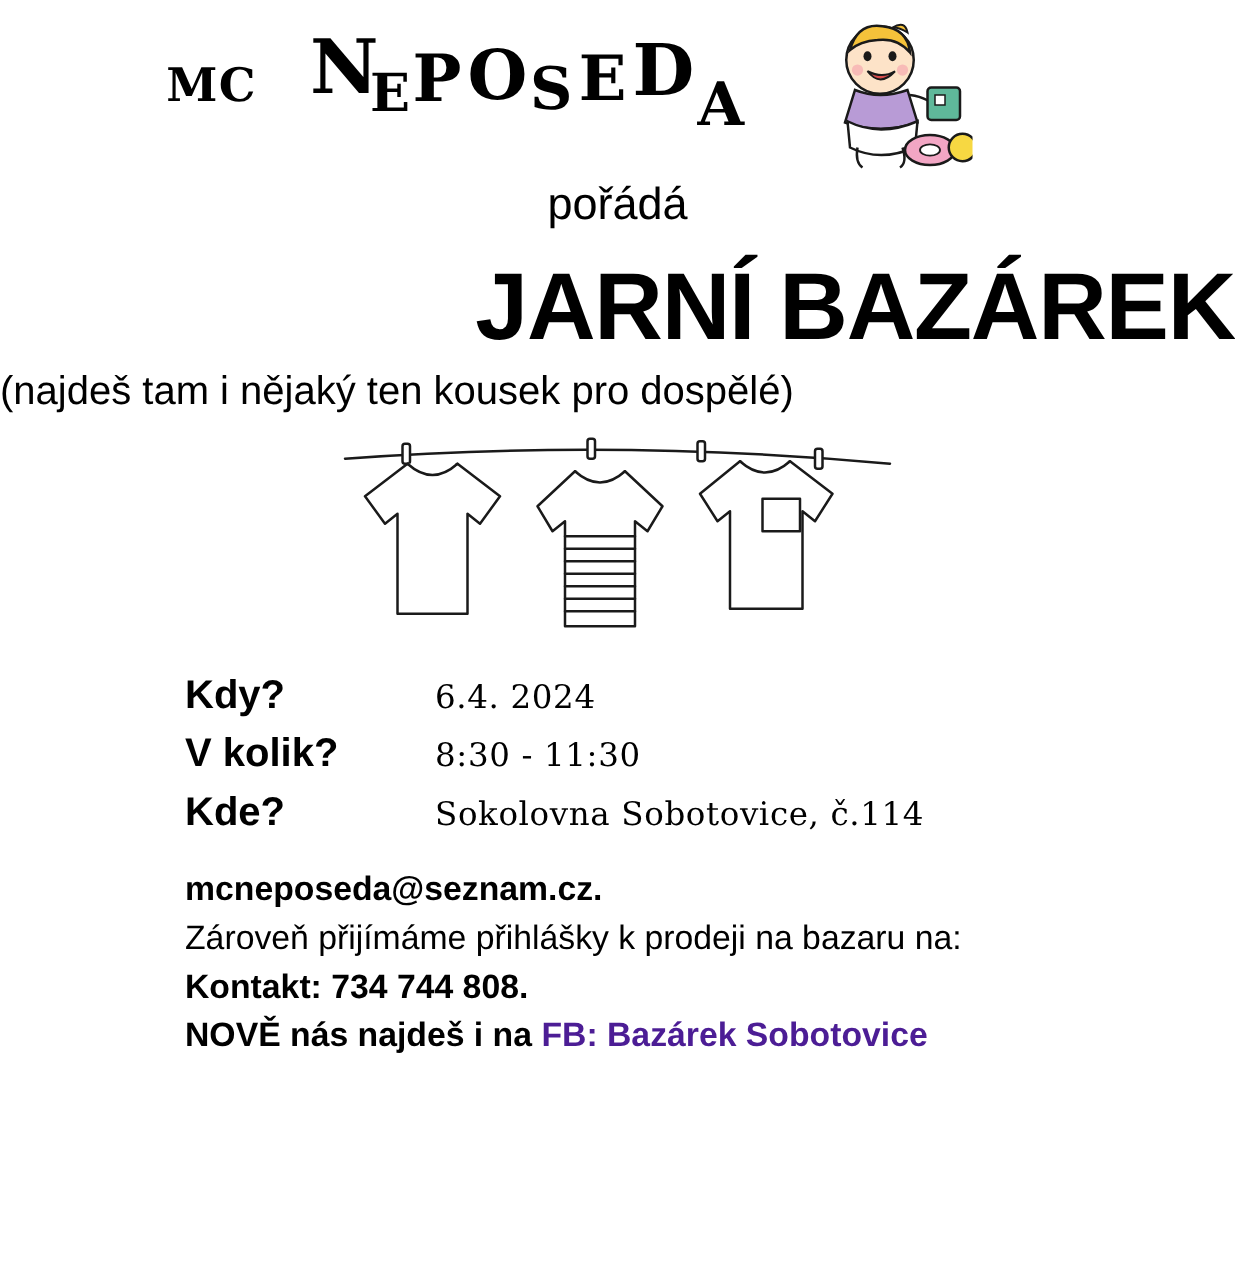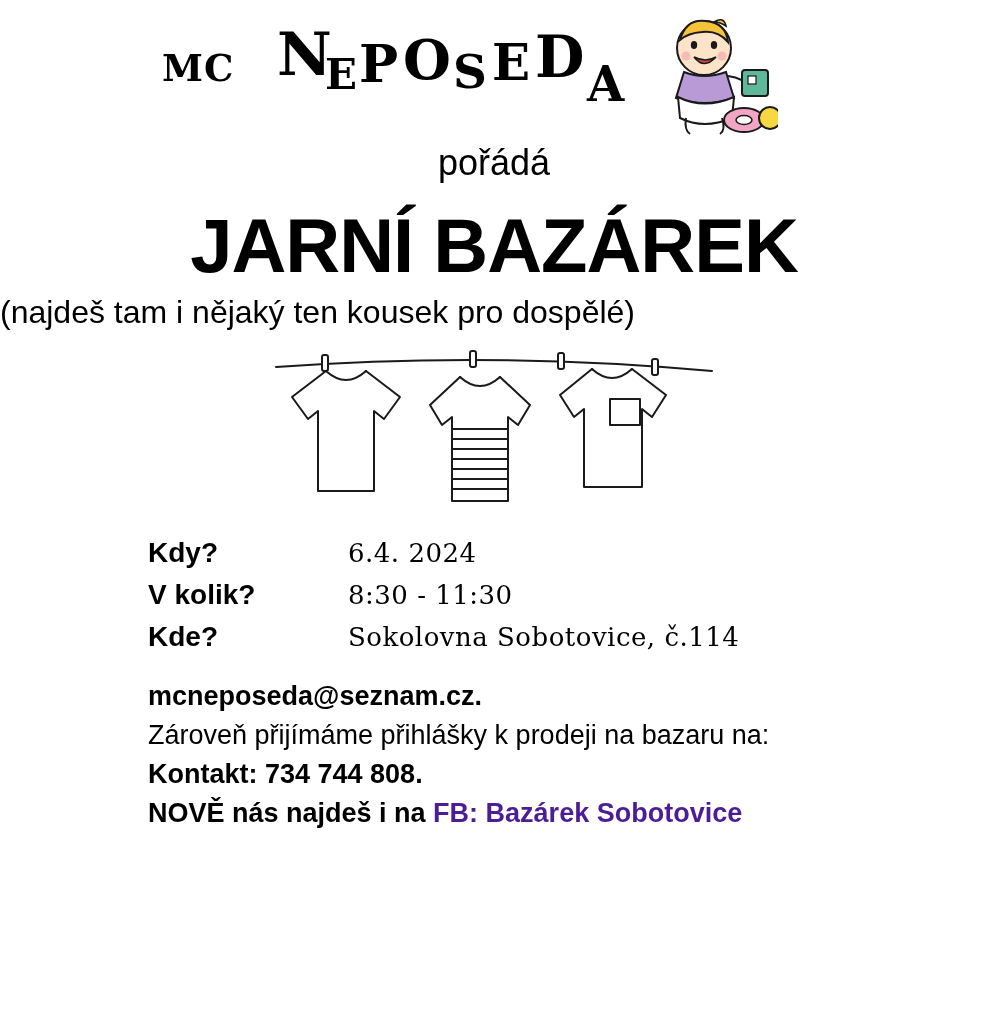--- a/index.html
+++ b/index.html
@@ -23,21 +23,21 @@
     box-sizing: border-box;
   }
 
   
   .logo-row {
     position: relative;
     height: 132px;
   }
   .logo-wordmark {
     position: absolute;
-    left: 162px;
+    left: 133px;
     top: 18px;
     width: 520px;
     height: 110px;
   }
   .logo-mc {
     position: absolute;
     left: 0px;
     top: 28px;
     font-family: "DejaVu Serif", serif;
     font-weight: bold;
@@ -76,21 +76,21 @@
   }
 
   
   .poradá {
     text-align: center;
     font-size: 36px;
     margin-top: 10px;
     font-family: Liberation Sans, sans-serif;
   }
   .title-main {
-    text-align: center;
+    text-align: right;
     font-size: 76px;
     font-weight: bold;
     letter-spacing: -1px;
     margin-top: 22px;
     line-height: 1.05;
   }
   .title-sub {
     text-align: center;
     font-size: 48px;
     margin-top: 4px;
@@ -115,21 +115,21 @@
     margin: 22px 0 0 148px;
     width: 760px;
   }
   .details-row {
     display: flex;
     align-items: baseline;
     margin-bottom: 10px;
   }
   .details-label {
     width: 200px;
-    font-size: 28px;
+    font-size: 32px;
     font-weight: bold;
     font-family: "Liberation Sans", sans-serif;
   }
   .details-value {
     font-size: 26px;
     font-family: "DejaVu Serif", serif;
     letter-spacing: 0.5px;
   }
 
   

